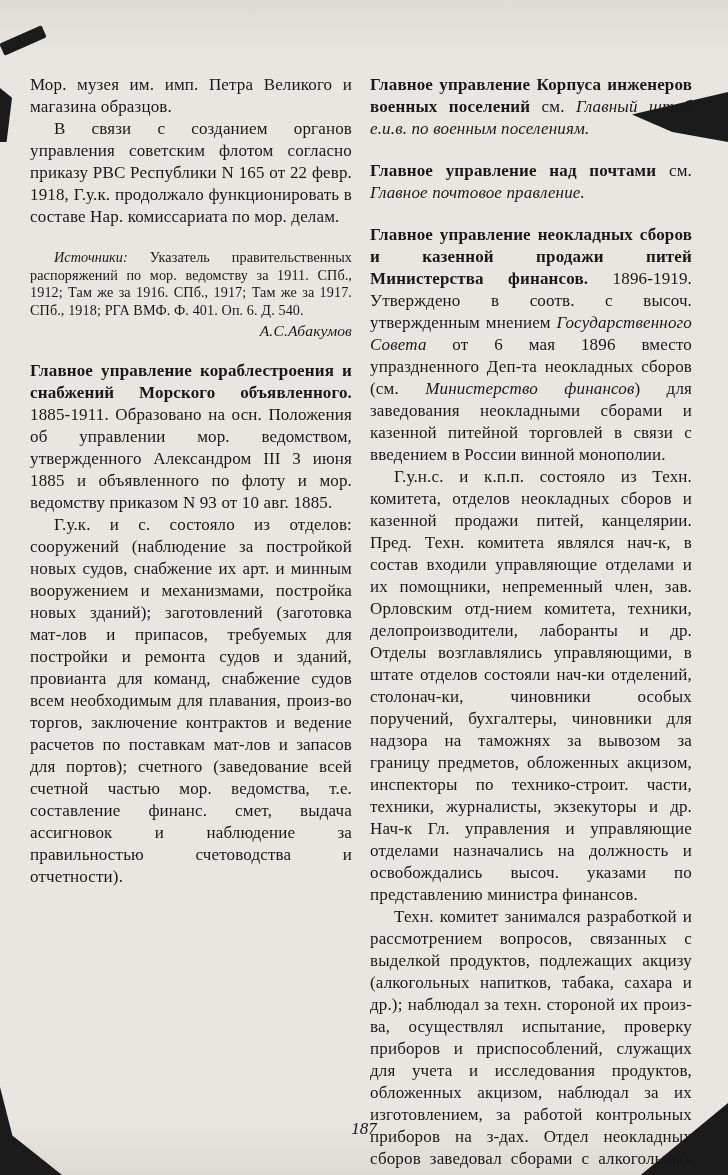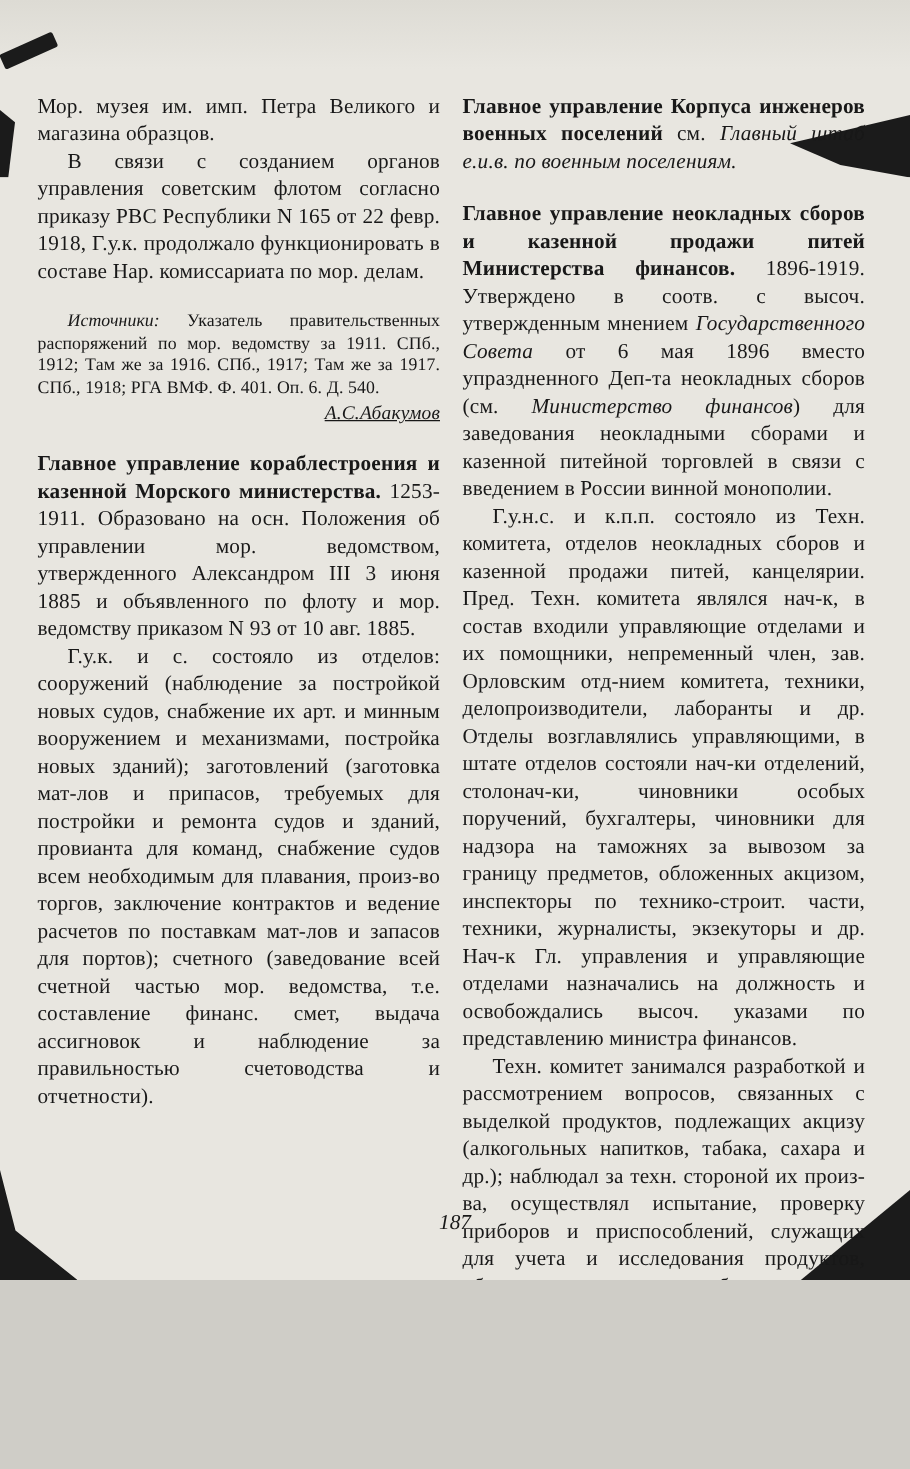--- a/index.html
+++ b/index.html
@@ -4,21 +4,21 @@
 <style>
   :root {
     --paper: #e8e6e0;
     --ink: #181818;
     --artifact: #1b1b1b;
   }
   html, body { margin: 0; padding: 0; background: #cfcdc7; }
   .page {
     position: relative;
     width: 728px;
-    height: 1024px;
+    height: 1175px;
     margin: 0 auto;
     background:
       linear-gradient(180deg, #dddbd4 0px, var(--paper) 55px, var(--paper) 1120px, #dcdad3 1175px);
     overflow: hidden;
     font-family: "Liberation Serif", "DejaVu Serif", serif;
     color: var(--ink);
   }
 
   
   .artifact { position: absolute; background: var(--artifact); }
@@ -70,21 +70,21 @@
     text-indent: 24px;
     margin-top: 21px;
     letter-spacing: 0.1px;
   }
   p.sig {
     text-align: right;
     font-size: 15.5px;
     line-height: 19px;
     margin-top: 2px;
   }
-  p.sig span { font-style: italic; text-decoration: underline; }
+  p.sig span { font-style: italic; }
   span.b { font-weight: 700; }
   span.i { font-style: italic; }
 
   .pagenum {
     position: absolute;
     left: 0; right: 0;
     bottom: 36px;
     text-align: center;
     font-size: 17px;
     font-style: italic;
@@ -102,25 +102,26 @@
   <div class="artifact a-top-right"></div>
   <div class="artifact a-bottom-left"></div>
   <div class="artifact a-bottom-right"></div>
 
   <div class="columns">
     <div class="col">
         <p class="cont"><span>Мор. музея им. имп. Петра Великого и магазина образцов.</span></p>
         <p class="ind"><span>В связи с созданием органов управления советским флотом согласно приказу РВС Республики N 165 от 22 февр. 1918, Г.у.к. продолжало функционировать в составе Нар. комиссариата по мор. делам.</span></p>
         <p class="src"><span class="i">Источники:</span><span> Указатель правительственных распоряжений по мор. ведомству за 1911. СПб., 1912; Там же за 1916. СПб., 1917; Там же за 1917. СПб., 1918; РГА ВМФ. Ф. 401. Оп. 6. Д. 540.</span></p>
         <p class="sig"><span class="i">А.С.Абакумов</span></p>
-        <p class="entry"><span class="b">Главное управление кораблестроения и казенной Морского министерства.</span><span> 1253-1911. Образовано на осн. Положения об управлении мор. ведомством, утвержденного Александром III 3 июня 1885 и объявленного по флоту и мор. ведомству приказом N 93 от 10 авг. 1885.</span></p>
+        <p class="entry"><span class="b">Главное управление кораблестроения и снабжений Морского объявленного.</span><span> 1885-1911. Образовано на осн. Положения об управлении мор. ведомством, утвержденного Александром III 3 июня 1885 и объявленного по флоту и мор. ведомству приказом N 93 от 10 авг. 1885.</span></p>
         <p class="ind"><span>Г.у.к. и с. состояло из отделов: сооружений (наблюдение за постройкой новых судов, снабжение их арт. и минным вооружением и механизмами, постройка новых зданий); заготовлений (заготовка мат-лов и припасов, требуемых для постройки и ремонта судов и зданий, провианта для команд, снабжение судов всем необходимым для плавания, произ-во торгов, заключение контрактов и ведение расчетов по поставкам мат-лов и запасов для портов); счетного (заведование всей счетной частью мор. ведомства, т.е. составление финанс. смет, выдача ассигновок и наблюдение за правильностью счетоводства и отчетности).</span></p>
       </div>
     <div class="col">
         <p class="entry"><span class="b">Главное управление Корпуса инженеров военных поселений</span><span> см. </span><span class="i">Главный штаб е.и.в. по военным поселениям.</span></p>
+        <p class="entry"><span class="b">Главное управление над почтами</span><span> см. </span><span class="i">Главное почтовое правление.</span></p>
         <p class="entry"><span class="b">Главное управление неокладных сборов и казенной продажи питей Министерства финансов.</span><span> 1896-1919. Утверждено в соотв. с высоч. утвержденным мнением </span><span class="i">Государственного Совета</span><span> от 6 мая 1896 вместо упраздненного Деп-та неокладных сборов (см. </span><span class="i">Министерство финансов</span><span>) для заведования неокладными сборами и казенной питейной торговлей в связи с введением в России винной монополии.</span></p>
         <p class="ind"><span>Г.у.н.с. и к.п.п. состояло из Техн. комитета, отделов неокладных сборов и казенной продажи питей, канцелярии. Пред. Техн. комитета являлся нач-к, в состав входили управляющие отделами и их помощники, непременный член, зав. Орловским отд-нием комитета, техники, делопроизводители, лаборанты и др. Отделы возглавлялись управляющими, в штате отделов состояли нач-ки отделений, столонач-ки, чиновники особых поручений, бухгалтеры, чиновники для надзора на таможнях за вывозом за границу предметов, обложенных акцизом, инспекторы по технико-строит. части, техники, журналисты, экзекуторы и др. Нач-к Гл. управления и управляющие отделами назначались на должность и освобождались высоч. указами по представлению министра финансов.</span></p>
         <p class="ind"><span>Техн. комитет занимался разработкой и рассмотрением вопросов, связанных с выделкой продуктов, подлежащих акцизу (алкогольных напитков, табака, сахара и др.); наблюдал за техн. стороной их произ-ва, осуществлял испытание, проверку приборов и приспособлений, служащих для учета и исследования продуктов, обложенных акцизом, наблюдал за их изготовлением, за работой контрольных приборов на з-дах. Отдел неокладных сборов заведовал сборами с алкогольных на-</span></p>
       </div>
   </div>
 
   <div class="pagenum">187</div>
 
 </div>
 

